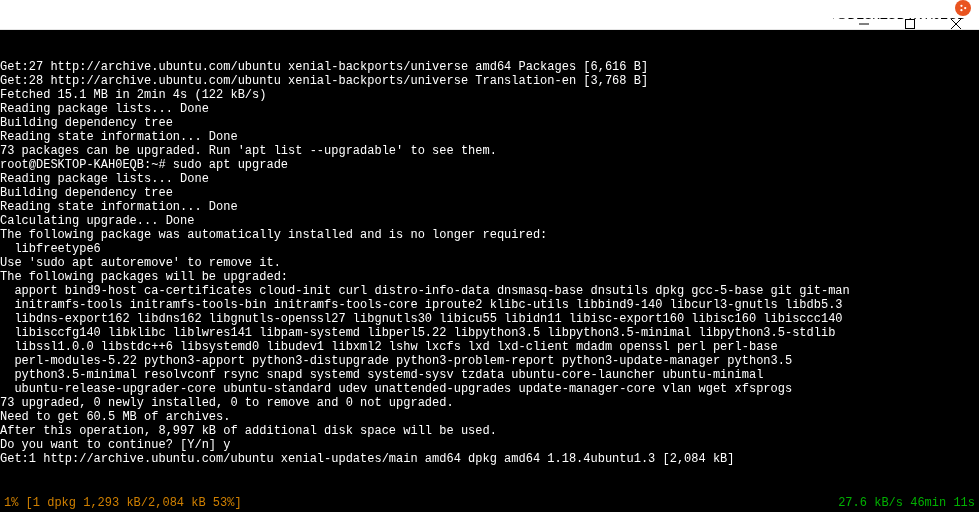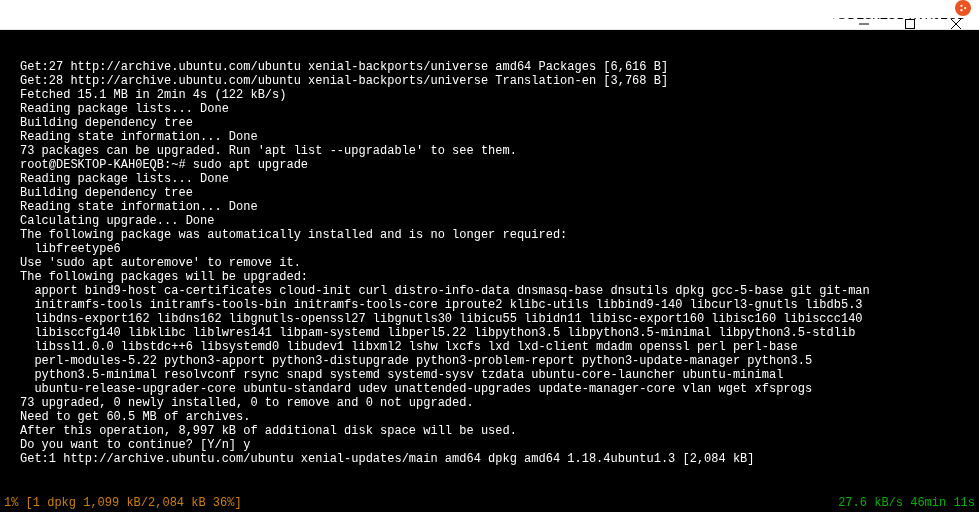--- a/index.html
+++ b/index.html
@@ -55,21 +55,21 @@
       color: #000;
     }
     .win-btn svg { width: 10px; height: 10px; }
     .terminal {
       flex: 1;
       background: #000;
       color: #fff;
       font-family: "Consolas", "Courier New", monospace;
       font-size: 12px;
       line-height: 14px;
-      padding: 2px 20px;
+      padding: 2px 0;
       overflow: hidden;
       white-space: pre-wrap;
       word-break: break-all;
       position: relative;
       letter-spacing: 0;
     }
     .terminal div { white-space: pre-wrap; }
     .status-bar {
       position: absolute;
       bottom: 2px;
@@ -110,16 +110,16 @@
           <line x1="0" y1="0" x2="10" y2="10" stroke="#000" stroke-width="1"></line>
           <line x1="10" y1="0" x2="0" y2="10" stroke="#000" stroke-width="1"></line>
         </svg>
     </div>
   </div>
 </div>
 
 <div class="terminal">
   <div id="terminal-lines"><div>Get:27 http://archive.ubuntu.com/ubuntu xenial-backports/universe amd64 Packages [6,616 B]</div><div>Get:28 http://archive.ubuntu.com/ubuntu xenial-backports/universe Translation-en [3,768 B]</div><div>Fetched 15.1 MB in 2min 4s (122 kB/s)</div><div>Reading package lists... Done</div><div>Building dependency tree</div><div>Reading state information... Done</div><div>73 packages can be upgraded. Run 'apt list --upgradable' to see them.</div><div>root@DESKTOP-KAH0EQB:~# sudo apt upgrade</div><div>Reading package lists... Done</div><div>Building dependency tree</div><div>Reading state information... Done</div><div>Calculating upgrade... Done</div><div>The following package was automatically installed and is no longer required:</div><div>  libfreetype6</div><div>Use 'sudo apt autoremove' to remove it.</div><div>The following packages will be upgraded:</div><div>  apport bind9-host ca-certificates cloud-init curl distro-info-data dnsmasq-base dnsutils dpkg gcc-5-base git git-man</div><div>  initramfs-tools initramfs-tools-bin initramfs-tools-core iproute2 klibc-utils libbind9-140 libcurl3-gnutls libdb5.3</div><div>  libdns-export162 libdns162 libgnutls-openssl27 libgnutls30 libicu55 libidn11 libisc-export160 libisc160 libisccc140</div><div>  libisccfg140 libklibc liblwres141 libpam-systemd libperl5.22 libpython3.5 libpython3.5-minimal libpython3.5-stdlib</div><div>  libssl1.0.0 libstdc++6 libsystemd0 libudev1 libxml2 lshw lxcfs lxd lxd-client mdadm openssl perl perl-base</div><div>  perl-modules-5.22 python3-apport python3-distupgrade python3-problem-report python3-update-manager python3.5</div><div>  python3.5-minimal resolvconf rsync snapd systemd systemd-sysv tzdata ubuntu-core-launcher ubuntu-minimal</div><div>  ubuntu-release-upgrader-core ubuntu-standard udev unattended-upgrades update-manager-core vlan wget xfsprogs</div><div>73 upgraded, 0 newly installed, 0 to remove and 0 not upgraded.</div><div>Need to get 60.5 MB of archives.</div><div>After this operation, 8,997 kB of additional disk space will be used.</div><div>Do you want to continue? [Y/n] y</div><div>Get:1 http://archive.ubuntu.com/ubuntu xenial-updates/main amd64 dpkg amd64 1.18.4ubuntu1.3 [2,084 kB]</div></div>
   <div class="status-bar">
-    <span class="status-left">1% [1 dpkg 1,099 kB/2,084 kB 36%]</span>
+    <span class="status-left">1% [1 dpkg 1,293 kB/2,084 kB 53%]</span>
     <span class="status-right">27.6 kB/s 46min 11s</span>
   </div>
 </div>
 
 </body></html>

